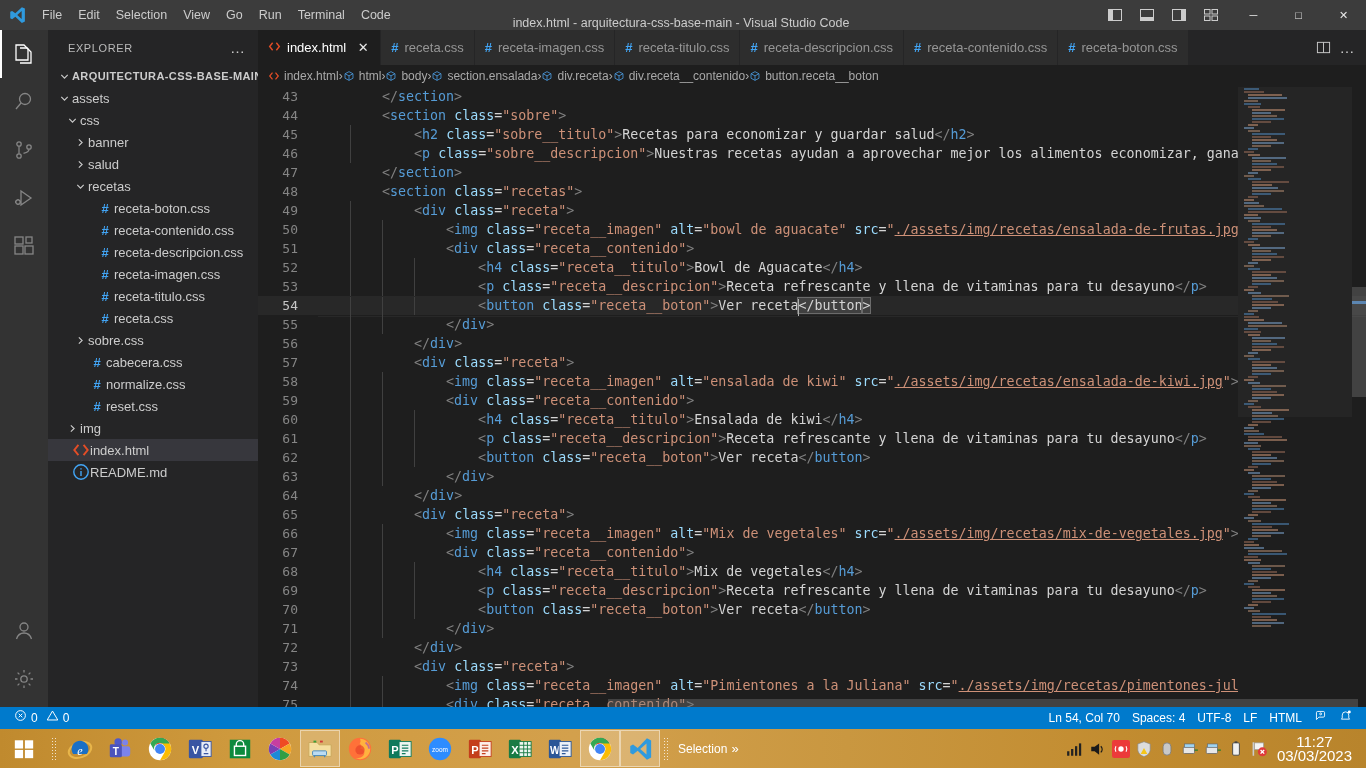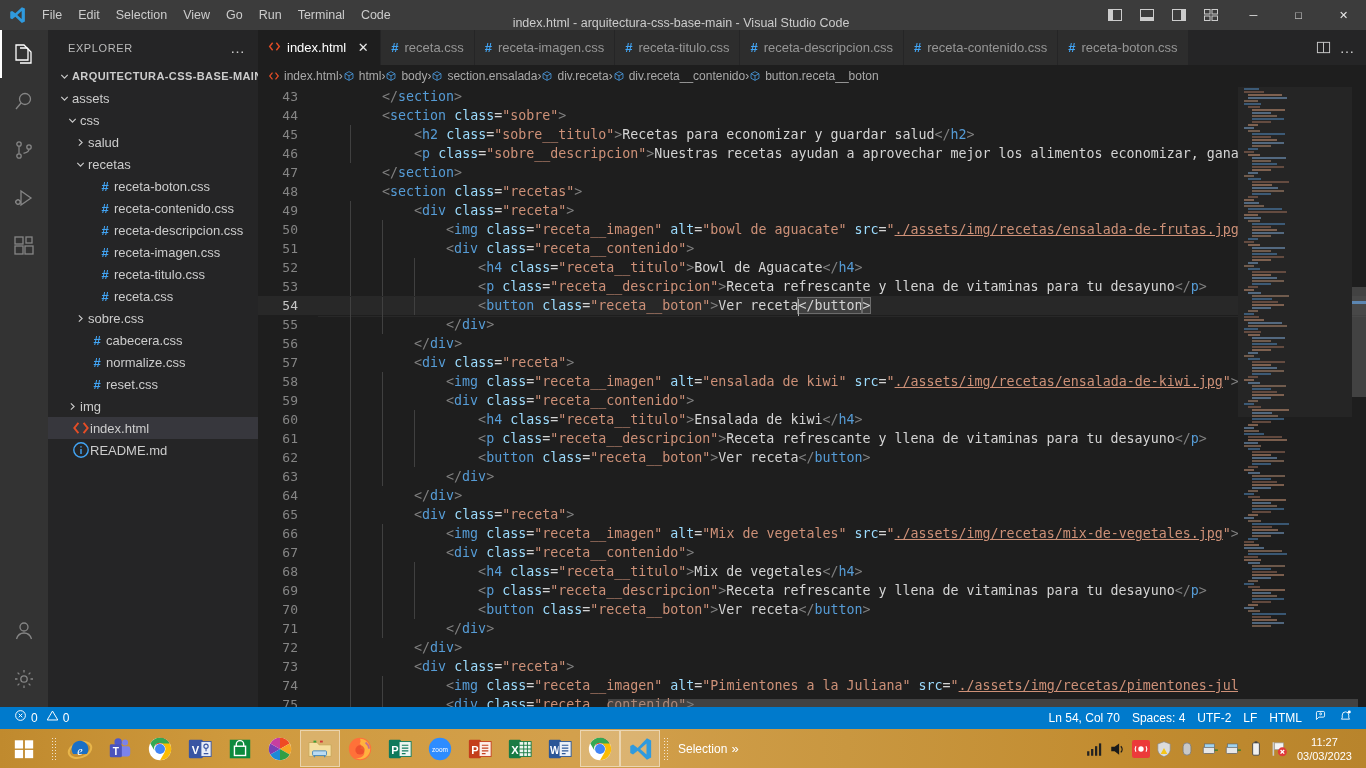--- a/index.html
+++ b/index.html
@@ -174,21 +174,21 @@
   .tb-grip { width: 12px; height: 39px; display: flex; align-items: center; justify-content: center; }
   .grip-dots { width: 7px; height: 24px;
     background-image: radial-gradient(circle, rgba(255,255,255,.75) 0.6px, transparent 0.7px);
     background-size: 3px 3px; }
   .tb-apps { display: flex; align-items: center; height: 39px; }
   .tb-app { width: 40px; height: 37px; display: flex; align-items: center; justify-content: center; position: relative; }
   .tb-app.open { background: rgba(255,255,255,0.22); border: 1px solid rgba(255,255,255,0.45); }
   .tb-desktop { display: flex; align-items: center; gap: 4px; margin-left: 6px; color: #ffffff; font-size: 12px; }
   .tray { margin-left: auto; display: flex; align-items: center; gap: 5px; padding-right: 6px; height: 39px; }
   .tray-icon { width: 18px; height: 18px; display: flex; align-items: center; justify-content: center; }
-  .clock { color: #ffffff; font-size: 11px; line-height: 14px; text-align: center; padding: 0 8px 0 4px; }
+  .clock { color: #ffffff; font-size: 15px; line-height: 14px; text-align: center; padding: 0 8px 0 4px; }
 </style>
 </head>
 <body>
 
 <div id="app">
 
   <div class="titlebar">
     <div class="vscode-logo">
       <svg viewBox="0 0 24 24">
           <path fill="#2f9ade" d="M18.5 1.5 22.5 3.4v17.2l-4 1.9-8.7-8.3-4.3 3.3-2.5-1.3V7.8l2.5-1.3 4.3 3.3zM18.2 6.6 12.3 12l5.9 5.4z"></path>
@@ -314,20 +314,28 @@
             </span>
             <span class="rlabel">assets</span>
           </div>
           <div class="row" style="padding-left: 16px;">
             <span class="chev">
               <svg viewBox="0 0 12 12" fill="none" stroke="#cccccc" stroke-width="1.2">
                 <path d="M2.5 4.2 6 7.8l3.5-3.6"></path>
               </svg>
             </span>
             <span class="rlabel">css</span>
+          </div>
+          <div class="row" style="padding-left: 24px;">
+            <span class="chev">
+              <svg viewBox="0 0 12 12" fill="none" stroke="#cccccc" stroke-width="1.2">
+                <path d="M4.2 2.5 7.8 6l-3.6 3.5"></path>
+              </svg>
+            </span>
+            <span class="rlabel">banner</span>
           </div>
           <div class="row" style="padding-left: 24px;">
             <span class="chev">
               <svg viewBox="0 0 12 12" fill="none" stroke="#cccccc" stroke-width="1.2">
                 <path d="M4.2 2.5 7.8 6l-3.6 3.5"></path>
               </svg>
             </span>
             <span class="rlabel">salud</span>
           </div>
           <div class="row" style="padding-left: 24px;">
@@ -1142,21 +1150,21 @@
           <svg viewBox="0 0 16 16" fill="none" stroke="#ffffff" stroke-width="1.2">
               <path d="M8 2.5 14.5 13.5H1.5z"></path>
             </svg>
         </span>
         <span>0</span>
       </div>
     </div>
     <div class="sb-right">
       <div class="sb-it">Ln 54, Col 70</div>
       <div class="sb-it">Spaces: 4</div>
-      <div class="sb-it">UTF-2</div>
+      <div class="sb-it">UTF-8</div>
       <div class="sb-it">LF</div>
       <div class="sb-it">HTML</div>
       <div class="sb-it">
         <span>
           <svg viewBox="0 0 16 16" fill="none" stroke="#ffffff" stroke-width="1.1">
               <path d="M3 13V4.5A1.5 1.5 0 0 1 4.5 3h7A1.5 1.5 0 0 1 13 4.5v4A1.5 1.5 0 0 1 11.5 10H6z"></path>
               <circle cx="8.2" cy="6" r="1.2"></circle>
             </svg>
         </span>
       </div>

